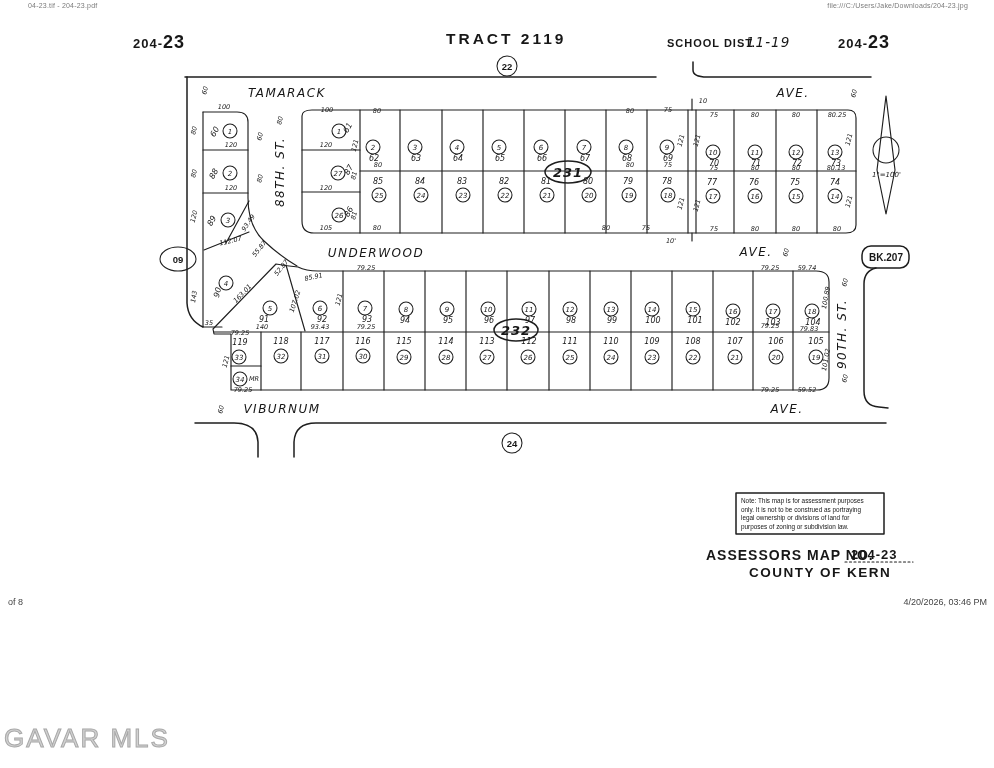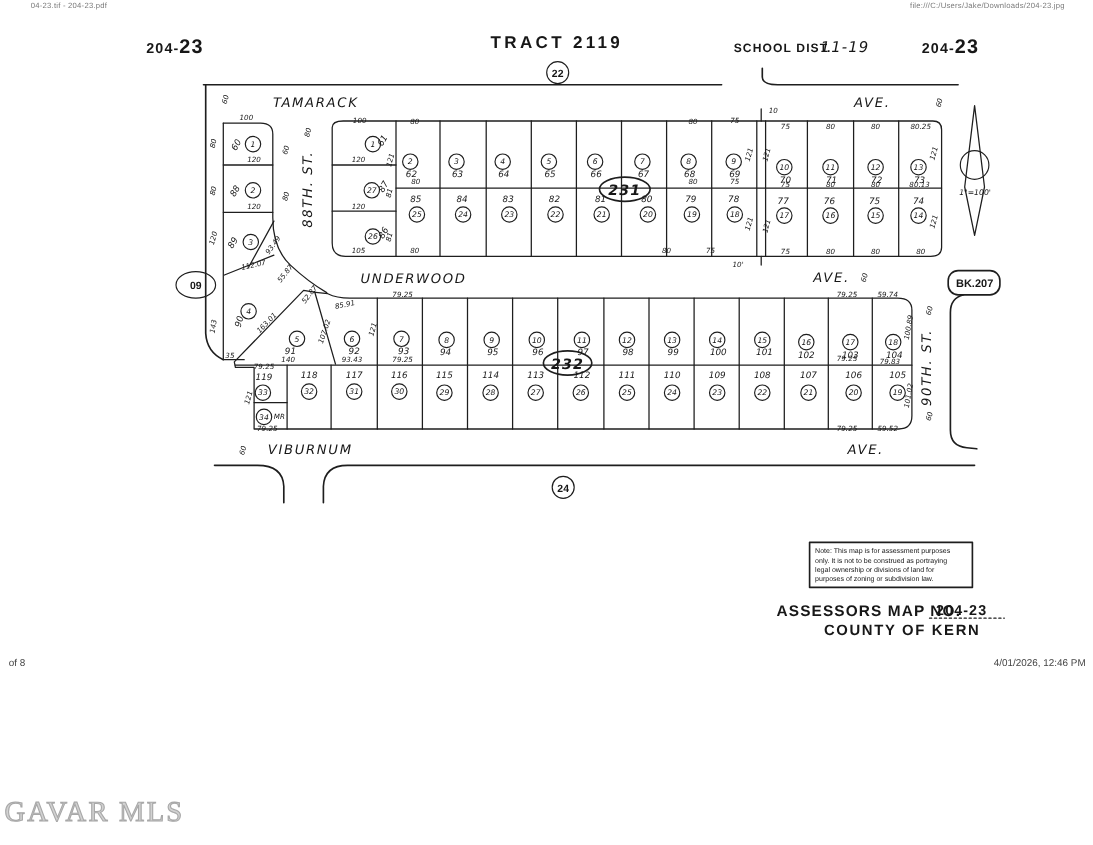--- a/index.html
+++ b/index.html
@@ -4,21 +4,21 @@
 <style>
   html,body{margin:0;padding:0}
   body{width:994px;height:768px;background:#fff;position:relative;overflow:hidden;
        font-family:"Liberation Sans",sans-serif;color:#1a1a1a}
   .corner{position:absolute;top:2px;font-size:7px;color:#7a7a7a;letter-spacing:.2px}
   #doc-title{left:28px}
   #doc-url{right:26px}
   #page-label{position:absolute;left:8px;top:597px;font-size:9px;color:#444}
   #timestamp{position:absolute;right:7px;top:597px;font-size:9px;color:#444}
   #watermark{position:absolute;left:4px;top:723px;font-size:26px;letter-spacing:2px;
-             color:#d2d2d2;-webkit-text-stroke:1px #a8a8a8;font-family:Liberation Serif, serif}
+             color:#d2d2d2;-webkit-text-stroke:1px #a8a8a8;font-family:Liberation Sans, sans-serif}
   svg{position:absolute;left:0;top:0}
   .ink{stroke:#1e1e1e;fill:none;stroke-width:1.15;stroke-linecap:round;stroke-linejoin:round}
   .thick{stroke-width:1.5}
   text{fill:#171717}
   .dim{font-family:"DejaVu Sans",sans-serif;font-style:italic;font-size:6.5px;text-anchor:middle}
   .scale-t{font-family:"DejaVu Sans",sans-serif;font-style:italic;font-size:7px;text-anchor:start}
   .street{font-family:"DejaVu Sans",sans-serif;font-style:italic;font-size:12px;
           letter-spacing:1.5px;text-anchor:middle}
   .lotn{font-family:"DejaVu Sans",sans-serif;font-style:italic;font-size:7px;text-anchor:middle}
   .lotc{stroke:#1e1e1e;fill:none;stroke-width:1.05}
@@ -512,14 +512,14 @@
     <text class="note-t" x="741" y="528.5">purposes of zoning or subdivision law.</text>
   </g>
 
   <text class="assessor" x="706" y="560">ASSESSORS MAP NO.</text>
   <text class="assessor-v" x="851" y="559">204-23</text>
   <path class="ink" d="M845,562 H913" stroke-dasharray="2,2.5"></path>
   <text class="county" x="749" y="577">COUNTY OF KERN</text>
 </svg>
 
 <div id="page-label">of 8</div>
-<div id="timestamp">4/01/2026, 12:46 PM</div>
+<div id="timestamp">4/20/2026, 03:46 PM</div>
 <div id="watermark">GAVAR MLS</div>
 
 </body></html>

